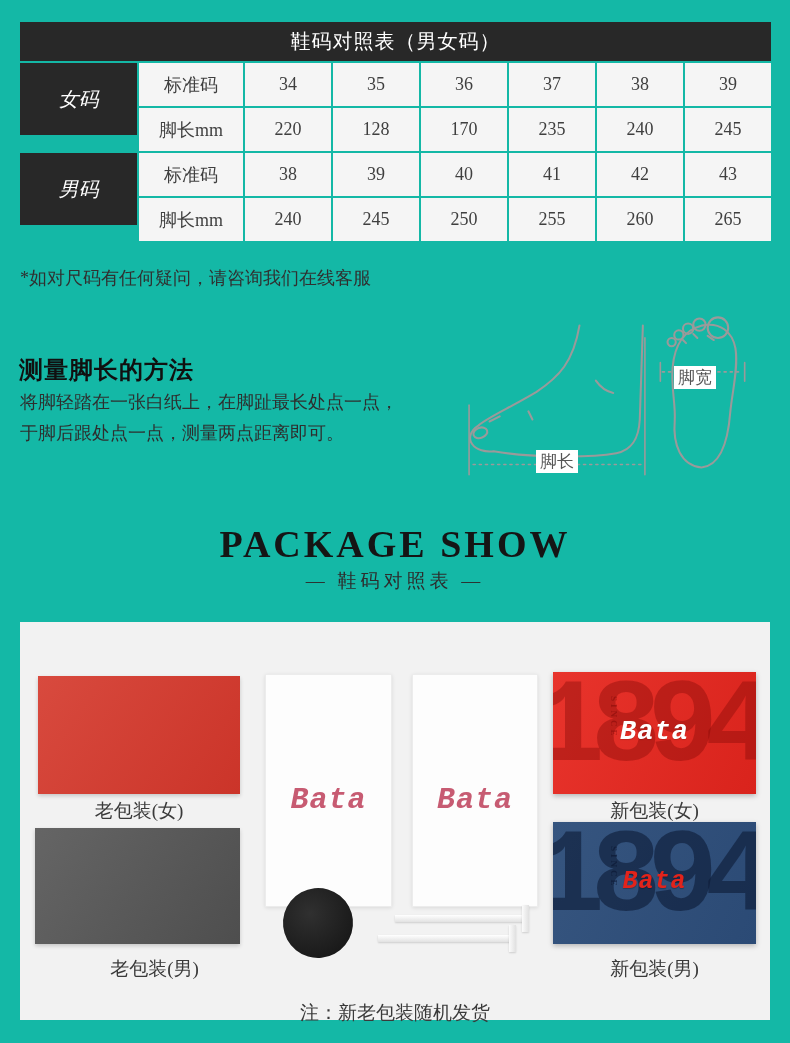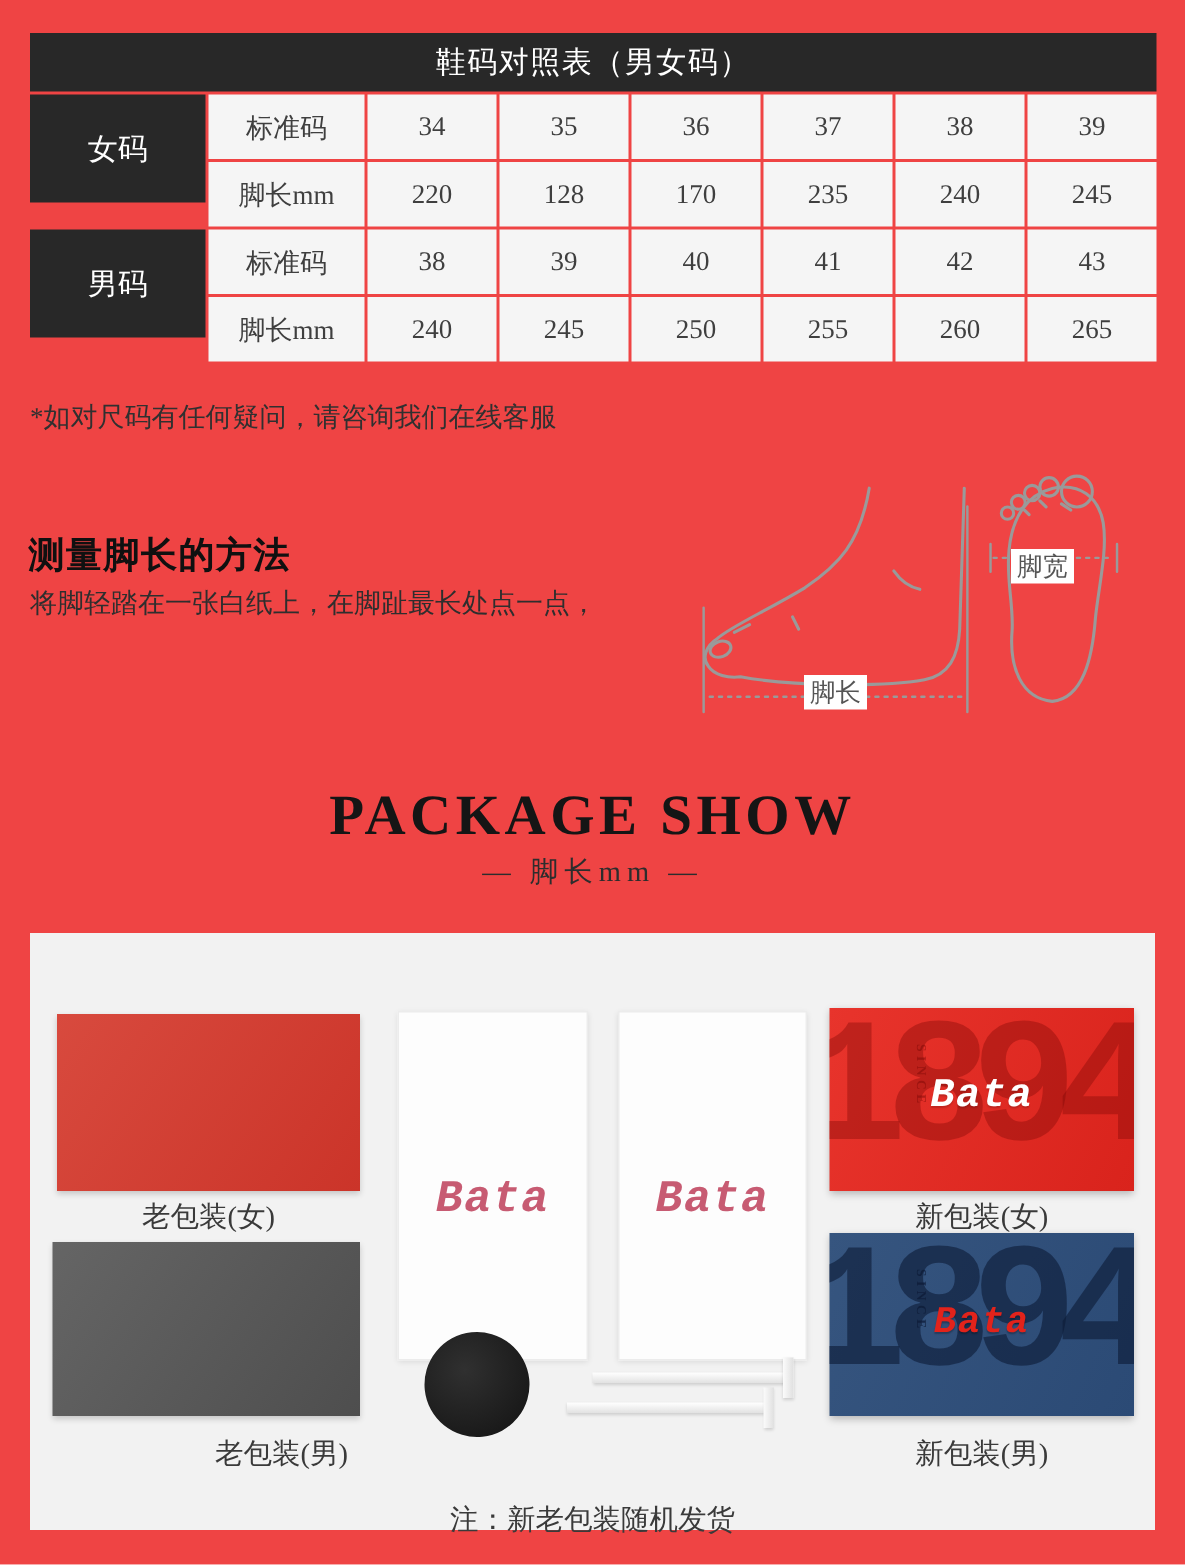--- a/index.html
+++ b/index.html
@@ -1,31 +1,31 @@
 <!DOCTYPE html>
 <html><head>
 <meta charset="utf-8">
 <style>
   * { margin:0; padding:0; box-sizing:border-box; }
   html,body { background:#fff; }
   .page {
-    position:relative; width:790px; height:1043px; background:#ef4444;
+    position:relative; width:790px; height:1043px; background:#14b8a6;
     font-family:"Liberation Serif", serif; overflow:hidden;
   }
 
   
   .size-chart { position:absolute; left:20px; top:22px; width:751px; }
   .st-header {
     height:39px; background:#282828; color:#fff; font-size:20px;
     display:flex; align-items:center; justify-content:center; letter-spacing:1px;
   }
   .st-body { position:relative; margin-top:2px; padding-left:119px; }
   .st-dark {
     position:absolute; left:0; width:117px; height:72px; background:#282828;
-    color:#fff; font-size:20px; display:flex; align-items:center; justify-content:center;
+    color:#fff; font-size:20px; display:flex; align-items:center; justify-content:center;font-style:italic;
   }
   .st-dark.women { top:0; }
   .st-dark.men   { top:90px; }
   .st-row { display:flex; gap:2px; margin-bottom:2px; }
   .st-cell {
     background:#f5f5f5; height:43px; flex:1; display:flex; align-items:center;
     justify-content:center; font-size:18px; color:#3f3f3f;
   }
   .st-cell.lbl { flex:0 0 104px; }
 
@@ -85,21 +85,21 @@
   .since { position:absolute; left:56px; top:24px; writing-mode:vertical-rl;
     font-size:9px; letter-spacing:3px; font-weight:bold; }
   .box-new-w .since { color:rgba(125,8,5,.5); }
   .box-new-m .since { color:rgba(13,27,55,.75); }
   .box-new .bata { position:absolute; left:0; right:0; top:50%; transform:translateY(-55%); text-align:center; }
   .box-new-w .bata { color:#ffffff; font-size:27px; text-shadow:0 1px 1px rgba(0,0,0,.15); }
   .box-new-m .bata { color:#e2231b; font-size:25px; text-shadow:0 1px 1px rgba(0,0,0,.25); }
 
   .pkg-label { text-align:center; font-size:19px; color:#3a3a3a; }
   .lab-old-w { left:18px;  top:176px; width:202px; }
-  .lab-old-m { left:7px;  top:334px; width:205px;text-align:right; }
+  .lab-old-m { left:32px;  top:334px; width:205px; }
   .lab-new-w { left:533px; top:176px; width:203px; }
   .lab-new-m { left:533px; top:334px; width:203px; }
   .pkg-note  { left:0; top:358px; width:100%; text-align:center; font-size:19px; color:#3a3a3a;margin-top:20px; }
 
   svg { display:block; width:100%; height:100%; }
 </style>
 </head>
 <body>
 
 <div class="page">
@@ -146,20 +146,21 @@
         <div class="st-cell">260</div>
         <div class="st-cell">265</div>
       </div>
     </div>
   </div>
 
   <div class="size-note">*如对尺码有任何疑问，请咨询我们在线客服</div>
 
   <div class="measure-heading">测量脚长的方法</div>
   <div class="measure-line1">将脚轻踏在一张白纸上，在脚趾最长处点一点，</div>
+  <div class="measure-line2">于脚后跟处点一点，测量两点距离即可。</div>
 
   <div class="foot-side">
     <svg viewBox="0 0 180 160" fill="none" stroke="#9a9a9a" stroke-width="2" stroke-linecap="round">
       <path d="M112 10 C106 46 92 60 70 75 C45 90 22 100 13 108 C5 113 3 121 7 126 C11 132 20 134 28 133 C60 139 120 140 148 135 C164 132 170 120 171 102 C172 70 173 38 174 10"></path>
       <path d="M128 64 q7 10 17 12"></path>
       <path d="M62 94 l4 8"></path>
       <ellipse cx="15" cy="115" rx="7" ry="5" transform="rotate(-20 15 115)"></ellipse>
       <path d="M24 104 l10 -5"></path>
       <path d="M4 88 V156" stroke-width="1.6"></path>
       <path d="M176 22 V156" stroke-width="1.6"></path>
@@ -176,21 +177,21 @@
       <circle cx="23" cy="28" r="4"></circle>
       <path d="M58 22 l6 4 M44 20 l4 4 M34 26 l3 3"></path>
       <path d="M14 57 H92" stroke-width="1.6" stroke-dasharray="2 4"></path>
       <path d="M12 48 V66 M94 48 V66" stroke-width="1.6"></path>
     </svg>
   </div>
   <div class="diagram-label lbl-length">脚长</div>
   <div class="diagram-label lbl-width">脚宽</div>
 
   <div class="pkg-title">PACKAGE SHOW</div>
-  <div class="pkg-subtitle">— 脚长mm —</div>
+  <div class="pkg-subtitle">— 鞋码对照表 —</div>
 
   <div class="panel">
     <div class="box-old-w"></div>
     <div class="pkg-label lab-old-w">老包装(女)</div>
 
     <div class="box-old-m"></div>
     <div class="pkg-label lab-old-m">老包装(男)</div>
 
     <div class="bag bag1">
       <div class="bata">Bata</div>

